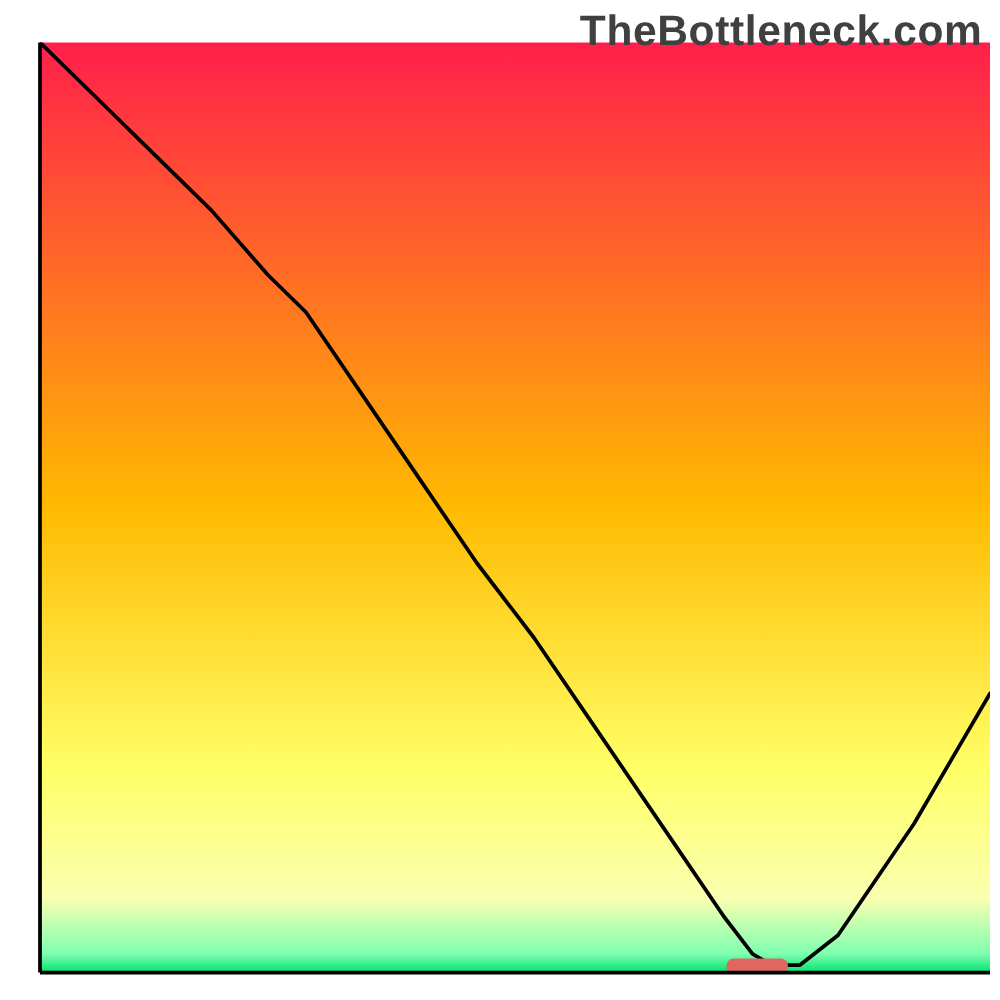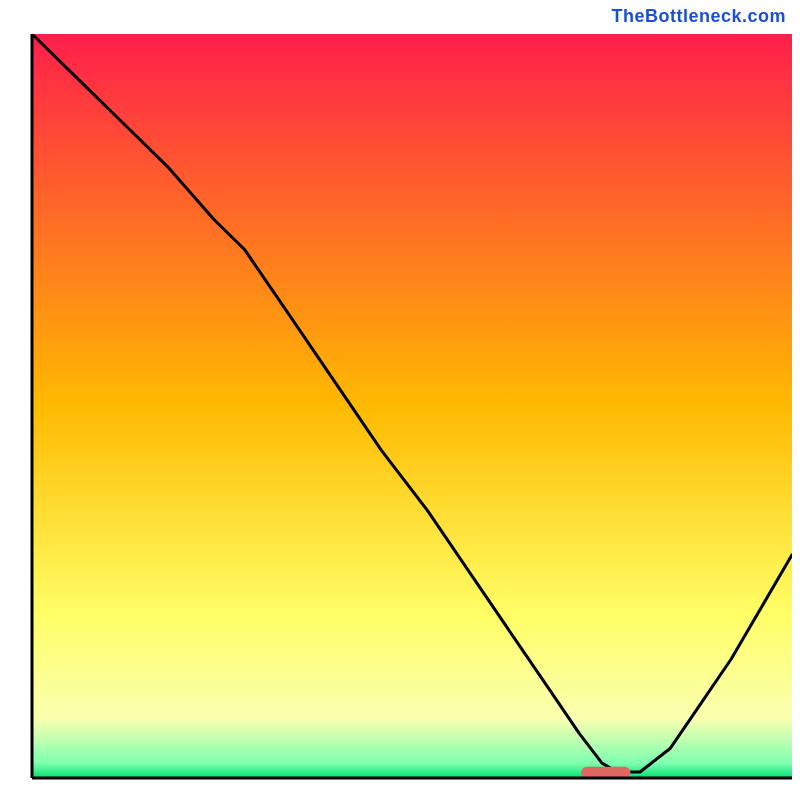--- a/index.html
+++ b/index.html
@@ -12,23 +12,23 @@
   }
   .frame {
     position: relative;
     width: 800px;
     height: 800px;
   }
   .watermark {
     position: absolute;
     top: 6px;
     right: 14px;
-    font-size: 18px;
+    font-size: 34px;
     font-weight: 600;
-    color: #1d4ed8;
+    color: #404040;
     letter-spacing: 0.5px;
     z-index: 3;
   }
   svg.plot {
     position: absolute;
     left: 0;
     top: 0;
     width: 800px;
     height: 800px;
   }

